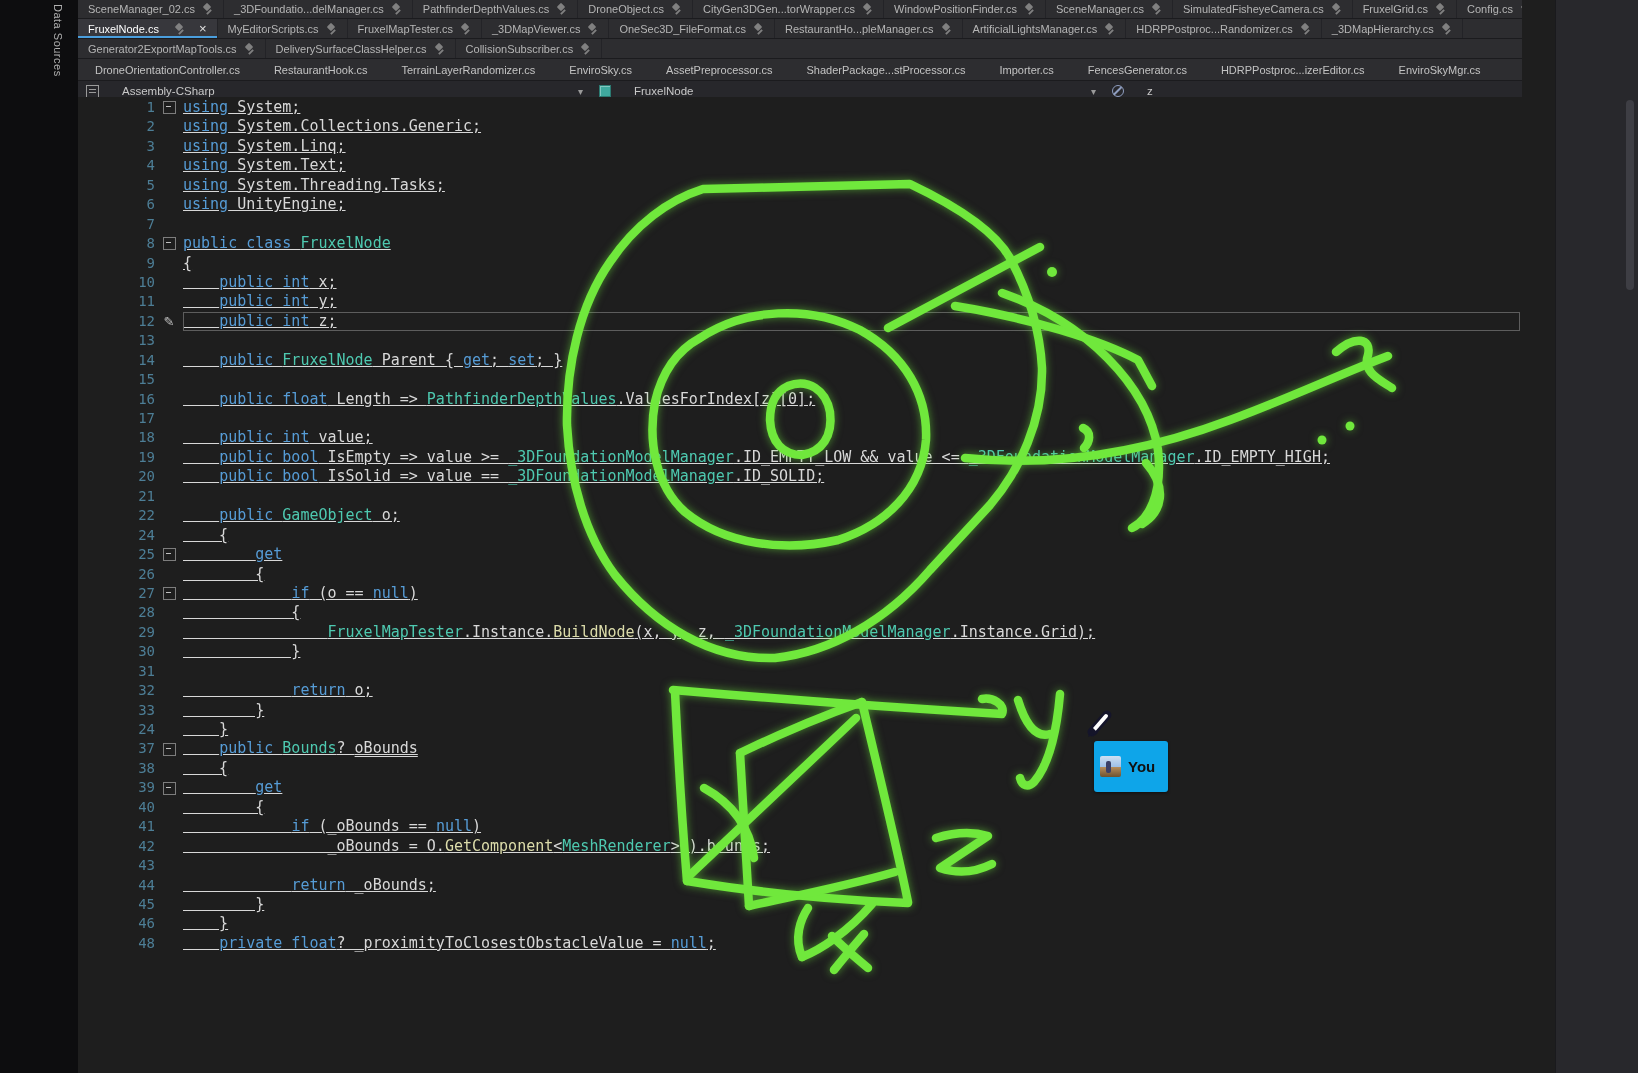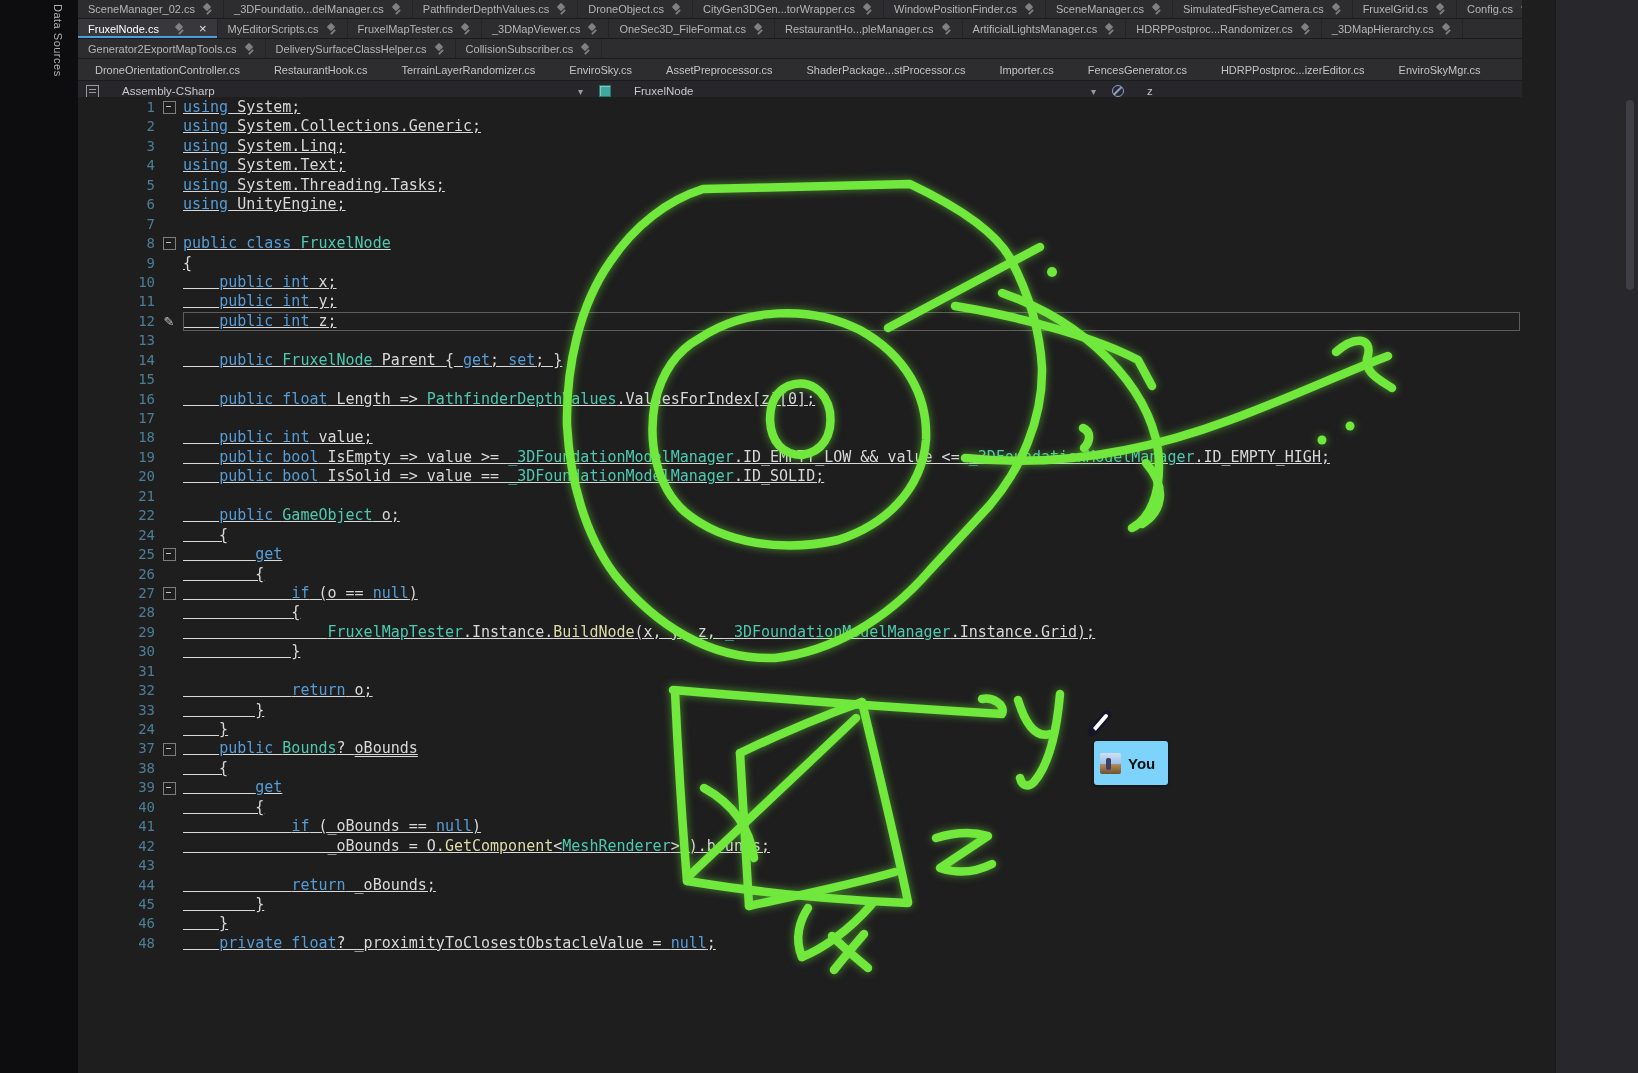--- a/index.html
+++ b/index.html
@@ -58,21 +58,21 @@
   .cl.current::after{content:"";position:absolute;left:105px;right:2px;top:0;bottom:0;border:1px solid #5d5d5d;pointer-events:none;}
 
   
   .annotation{position:absolute;left:0;top:0;z-index:20;pointer-events:none;
               filter:drop-shadow(0 0 4px rgba(110,230,60,.55));}
   .annotation path{fill:none;stroke:var(--ann,#70e83c);stroke-width:8.5;stroke-linecap:round;stroke-linejoin:round;}
   .annotation circle{fill:var(--ann,#70e83c);stroke:none;}
 
   .pencil-cursor{position:absolute;left:1084px;top:706px;z-index:22;pointer-events:none;}
 
-  .you-tag{position:absolute;left:1094px;top:741px;height:44px;background:#7dd3fc;border-radius:3px;
+  .you-tag{position:absolute;left:1094px;top:741px;height:51px;background:#0ea5e9;border-radius:3px;
            box-shadow:0 1px 3px rgba(0,0,0,.5);display:flex;align-items:center;gap:7px;padding:0 13px 0 6px;z-index:21;}
   .you-avatar{width:21px;height:21px;border-radius:2px;flex:none;
       background:linear-gradient(180deg,#cfe0f2 0%,#9ec0e8 52%,#b78e5c 52%,#6e522f 100%);position:relative;}
   .you-avatar::after{content:"";position:absolute;left:6px;top:5px;width:5px;height:12px;background:#3a3f66;border-radius:2px;}
   .you-label{font-weight:bold;font-size:15px;color:#111;}
 </style>
 </head>
 <body>
 
 <div class="app">

